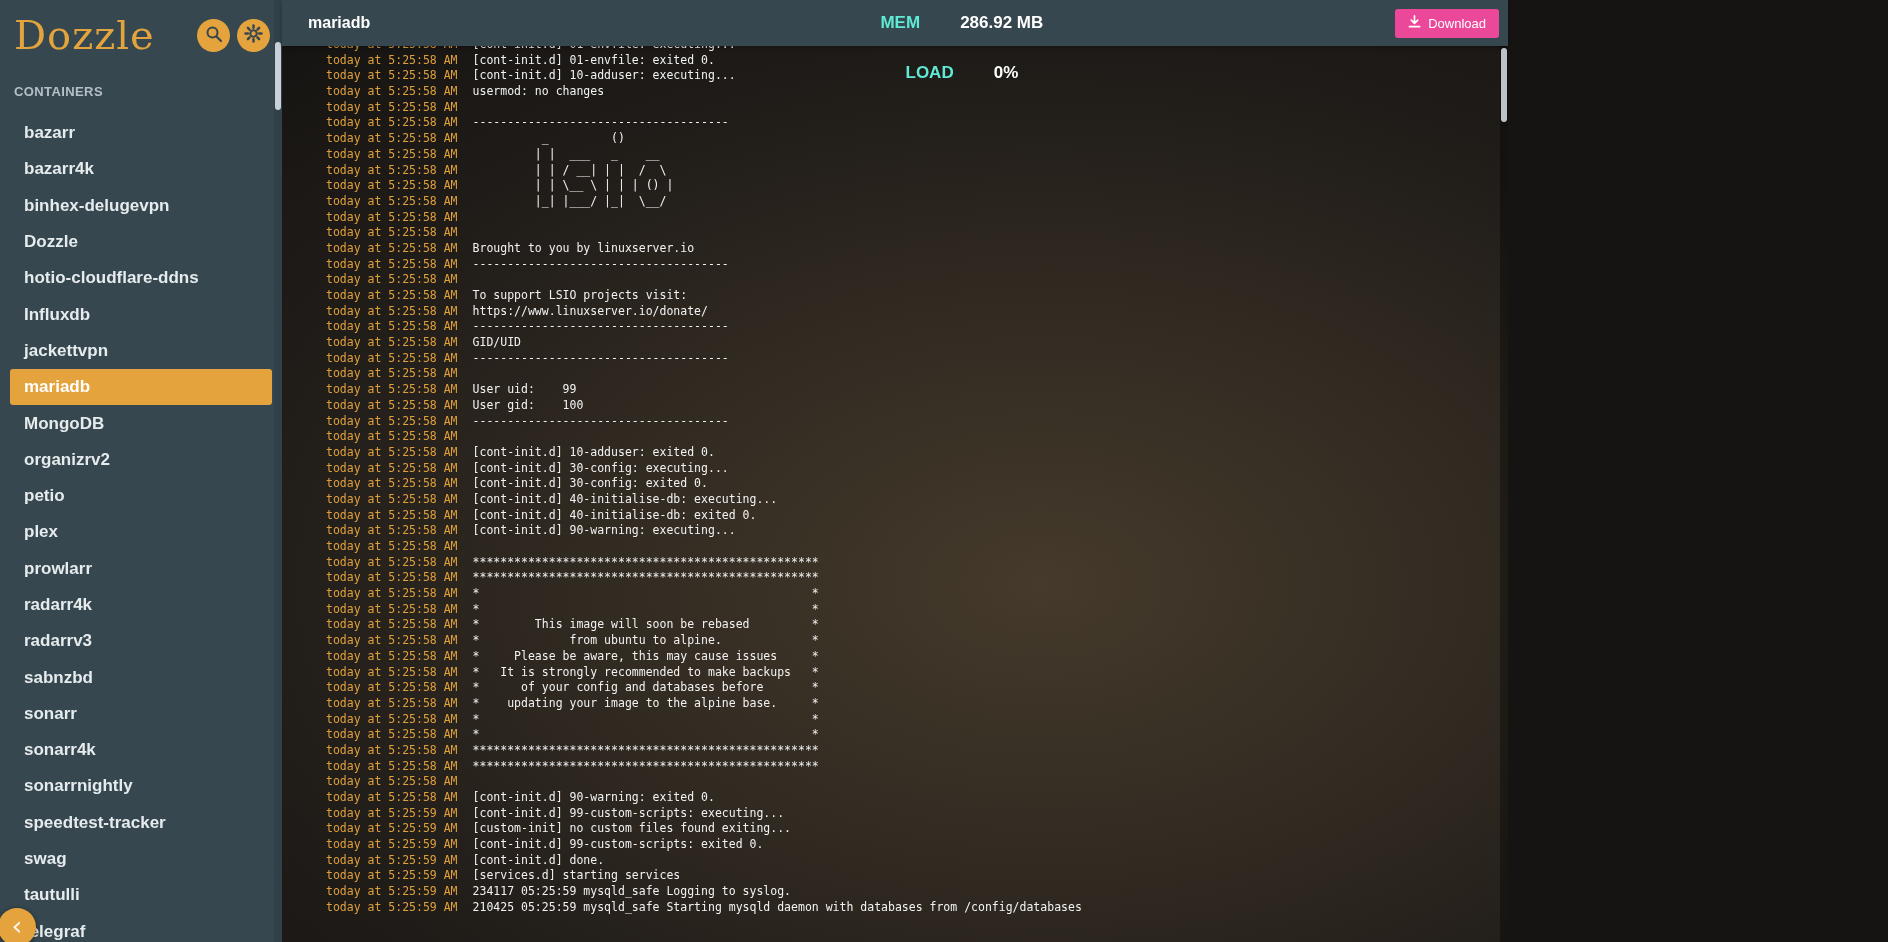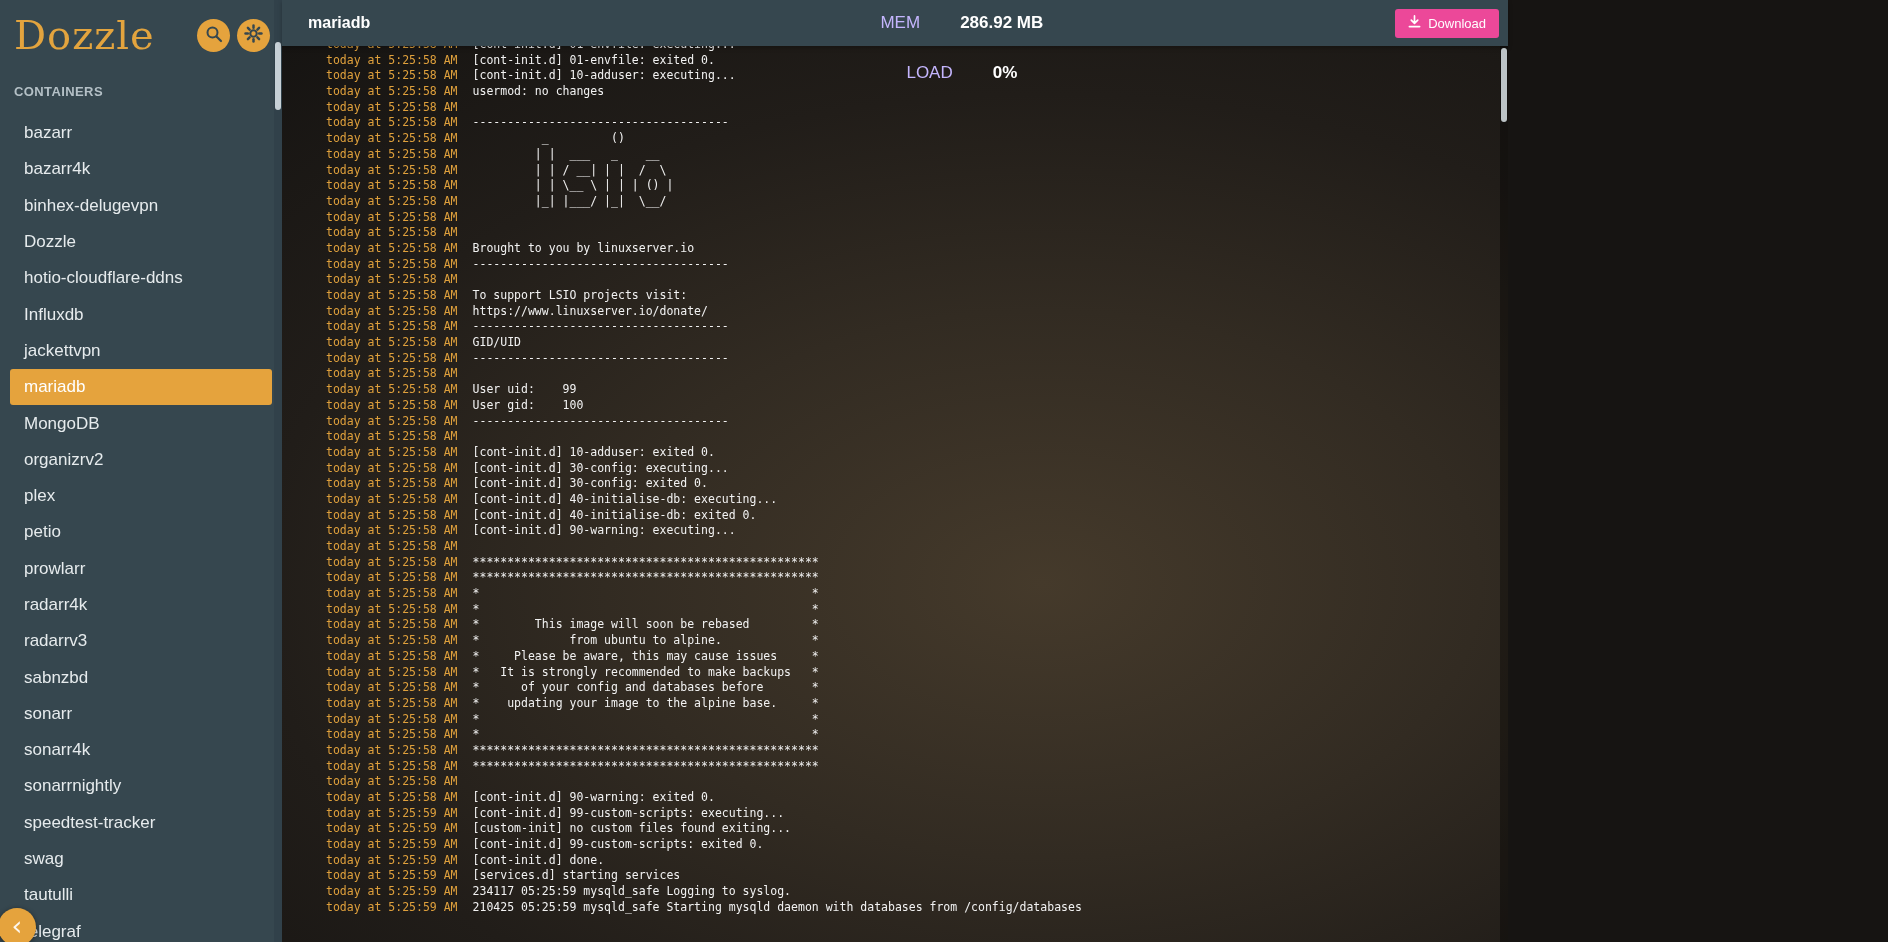--- a/index.html
+++ b/index.html
@@ -15,21 +15,21 @@
   .logo { font-family:"DejaVu Serif",serif; font-size:40px; font-weight:400;
           color:#e3a43e; flex:1; letter-spacing:1px; }
   .round-btn { width:33px; height:33px; border-radius:50%; background:#e5a33d;
                border:none; display:flex; align-items:center; justify-content:center;
                margin-left:7px; cursor:pointer; flex:0 0 auto; }
   .section-label { padding:20px 16px 6px 14px; color:#b4c0c6; font-size:13px;
                    font-weight:bold; letter-spacing:.4px; }
   .container-list { padding-top:10px; }
   .container-item { height:36.3px; margin:0 10px; padding-left:14px; border-radius:3px;
                     display:flex; align-items:center; color:#e6ebed; font-size:17px;
-                    cursor:pointer; white-space:nowrap; overflow:hidden; }
+                    cursor:pointer; white-space:nowrap; overflow:hidden;font-weight:bold; }
   .container-item.selected { background:#e5a33d; color:#ffffff; }
   .sidebar-scrollbar { position:absolute; top:0; right:0; width:8px; height:100%;
                        background:#31414a; }
   .sidebar-scrollbar .thumb { position:absolute; top:42px; left:1px; width:6px;
                               height:68px; background:#c7d1d7; border-radius:3px; }
   .collapse-btn { position:absolute; left:-2px; top:908px; width:38px; height:38px;
                   border-radius:50%; background:#e5a33d; border:none; z-index:6;
                   display:flex; align-items:center; justify-content:center;
                   box-shadow:0 1px 5px rgba(0,0,0,.45); cursor:pointer; }
   .collapse-btn .chevron { color:#fdf7ee; font-size:27px; line-height:1;
@@ -40,21 +40,21 @@
           background:#161412 radial-gradient(1150px 720px at 62% 62%,
             #453a2b 0%, #322b22 38%, #211d19 68%, #161412 100%); }
   .log-header { height:46px; flex:0 0 46px; background:#36474f; display:flex;
                 align-items:center; padding:0 9px 0 26px;
                 box-shadow:0 2px 4px rgba(0,0,0,.25); z-index:2; }
   .log-title { color:#ffffff; font-size:16px; font-weight:bold; }
   .sp1 { flex:1.45; } .sp2 { flex:1; }
   .stats { display:flex; align-items:center; gap:30px; color:#ffffff; font-size:17px;
            white-space:nowrap;flex-direction:column; }
   .status { font-weight:bold; letter-spacing:.3px; }
-  .stat-label { font-weight:normal; color:#c4b5fd; margin-right:4px; }
+  .stat-label { font-weight:bold; color:#5eead4; margin-right:4px; }
   .stat-value { font-weight:bold;margin-left:36px; }
   .download-btn { display:flex; align-items:center; gap:7px; background:#ec4899;
                   color:#ffffff; border:none; border-radius:3px; height:29px;
                   padding:0 13px; font-size:13px; cursor:pointer;
                   font-family:"Liberation Sans",sans-serif; }
 
   
   .log-view { flex:1; overflow:hidden; padding-left:44px;
               font-family:"DejaVu Sans Mono",monospace; font-size:11.5px; }
   .log-line { height:15.7px; line-height:15.7px; white-space:pre; }
@@ -141,25 +141,25 @@
 
         <div class="container-item">
           <span>MongoDB</span>
         </div>
 
         <div class="container-item">
           <span>organizrv2</span>
         </div>
 
         <div class="container-item">
+          <span>petio</span>
+        </div>
+
+        <div class="container-item">
           <span>plex</span>
-        </div>
-
-        <div class="container-item">
-          <span>petio</span>
         </div>
 
         <div class="container-item">
           <span>prowlarr</span>
         </div>
 
         <div class="container-item">
           <span>radarr4k</span>
         </div>
 

